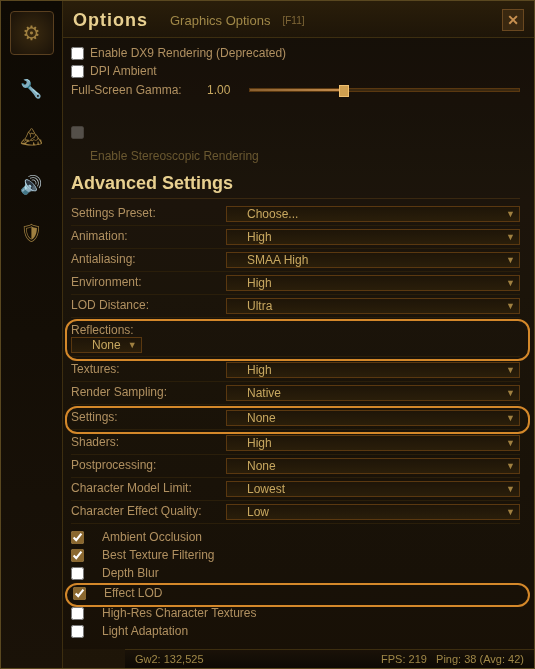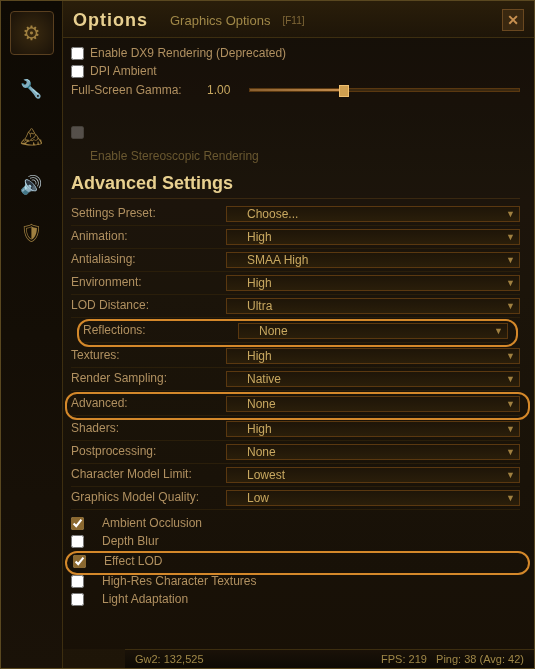--- a/index.html
+++ b/index.html
@@ -391,21 +391,21 @@
         </div>
       </div>
 
       <div class="setting-row">
         <span class="setting-label">LOD Distance:</span>
         <div class="setting-dropdown">
           <span>Ultra</span>
         </div>
       </div>
 
-      <div class="setting-row row-circled" style="margin: 2px 12px;">
+      <div class="setting-row row-circled" style="margin: 2px 0; flex-direction: column;">
         <span class="setting-label">Reflections:</span>
         <div class="setting-dropdown">
           <span>None</span>
         </div>
       </div>
 
       <div class="setting-row">
         <span class="setting-label">Textures:</span>
         <div class="setting-dropdown">
           <span>High</span>
@@ -413,21 +413,21 @@
       </div>
 
       <div class="setting-row">
         <span class="setting-label">Render Sampling:</span>
         <div class="setting-dropdown">
           <span>Native</span>
         </div>
       </div>
 
       <div class="setting-row row-circled" style="margin: 2px 0;">
-        <span class="setting-label">Advanced:</span>
+        <span class="setting-label">Settings:</span>
         <div class="setting-dropdown">
           <span>None</span>
         </div>
       </div>
 
       <div class="setting-row">
         <span class="setting-label">Shaders:</span>
         <div class="setting-dropdown">
           <span>High</span>
         </div>
@@ -441,33 +441,37 @@
       </div>
 
       <div class="setting-row">
         <span class="setting-label">Character Model Limit:</span>
         <div class="setting-dropdown">
           <span>Lowest</span>
         </div>
       </div>
 
       <div class="setting-row">
-        <span class="setting-label">Graphics Model Quality:</span>
+        <span class="setting-label">Character Effect Quality:</span>
         <div class="setting-dropdown">
           <span>Low</span>
         </div>
       </div>
 
       <div class="checkbox-section">
 
         <div class="checkbox-item">
           <input type="checkbox" checked="" style="">
           <span>Ambient Occlusion</span>
         </div>
 
+        <div class="checkbox-item">
+          <input type="checkbox" checked="" style="">
+          <span>Best Texture Filtering</span>
+        </div>
 
         <div class="checkbox-item">
           <input type="checkbox" style="">
           <span>Depth Blur</span>
         </div>
 
         <div class="checkbox-item row-circled" style="margin: 2px 0; padding-left: 2px;">
           <input type="checkbox" checked="" style="">
           <span>Effect LOD</span>
         </div>

